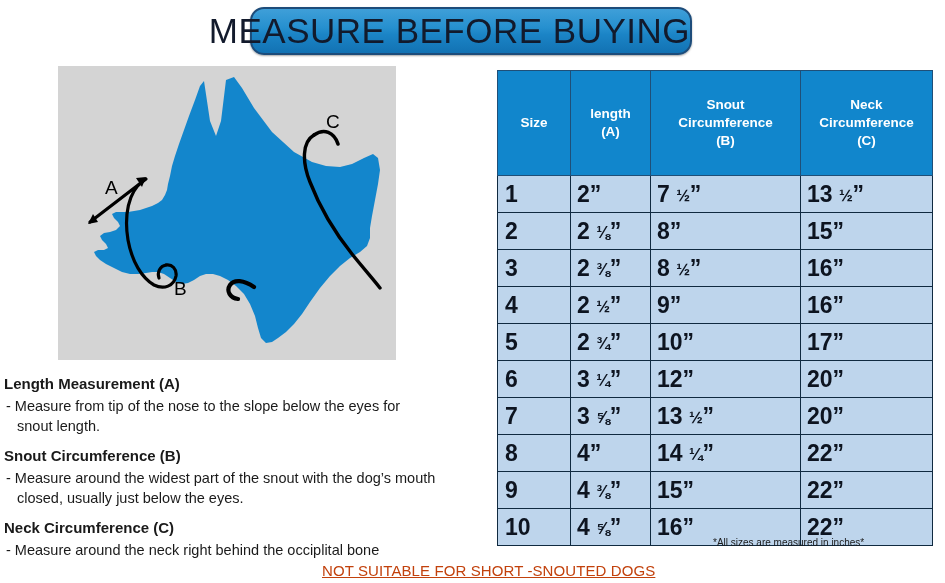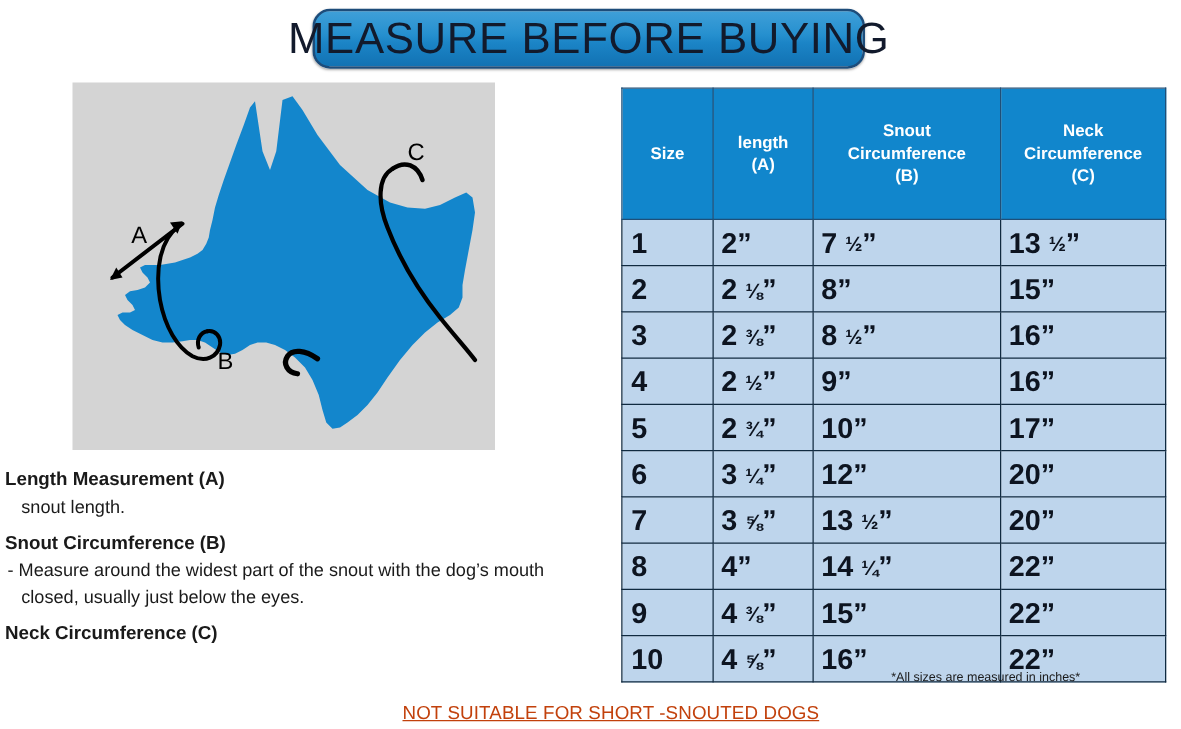--- a/index.html
+++ b/index.html
@@ -22,21 +22,21 @@
     top: 7px;
     width: 442px;
     height: 48px;
     box-sizing: border-box;
     border: 2px solid #1d4c7a;
     border-radius: 14px;
     background: linear-gradient(180deg, #3f9fd8 0%, #2690cf 42%, #1b84c6 58%, #1272b3 100%);
     box-shadow: 0 1px 2px rgba(0,0,0,0.35);
     display: flex;
     align-items: center;
-    justify-content: center;
+    justify-content: flex-end;
   }
   #title-banner .title-text {
     font-size: 35px;
     font-weight: 400;
     letter-spacing: 0.5px;
     color: #121a2c;
     white-space: nowrap;
     font-family: "Liberation Sans", sans-serif;
   }
 
@@ -272,34 +272,36 @@
         <td><span>22”</span></td>
       </tr>
     </tbody>
 </table>
 
 <div id="descriptions">
 
   <div class="desc-group">
     <div class="desc-title">Length Measurement (A)</div>
     <div class="desc-body">
+      <span>- Measure from tip of the nose to the slope below the eyes for</span>
       <span class="ind">snout length.</span>
     </div>
   </div>
 
   <div class="desc-group">
     <div class="desc-title">Snout Circumference (B)</div>
     <div class="desc-body">
       <span>- Measure around the widest part of the snout with the dog’s mouth</span>
       <span class="ind">closed, usually just below the eyes.</span>
     </div>
   </div>
 
   <div class="desc-group">
     <div class="desc-title">Neck Circumference (C)</div>
     <div class="desc-body">
+      <span>- Measure around the neck right behind the occiplital bone</span>
     </div>
   </div>
 
 </div>
 
 <div id="not-suitable-note">NOT SUITABLE FOR SHORT -SNOUTED DOGS</div>
 <div id="inches-note">*All sizes are measured in inches*</div>
 
 </body></html>

